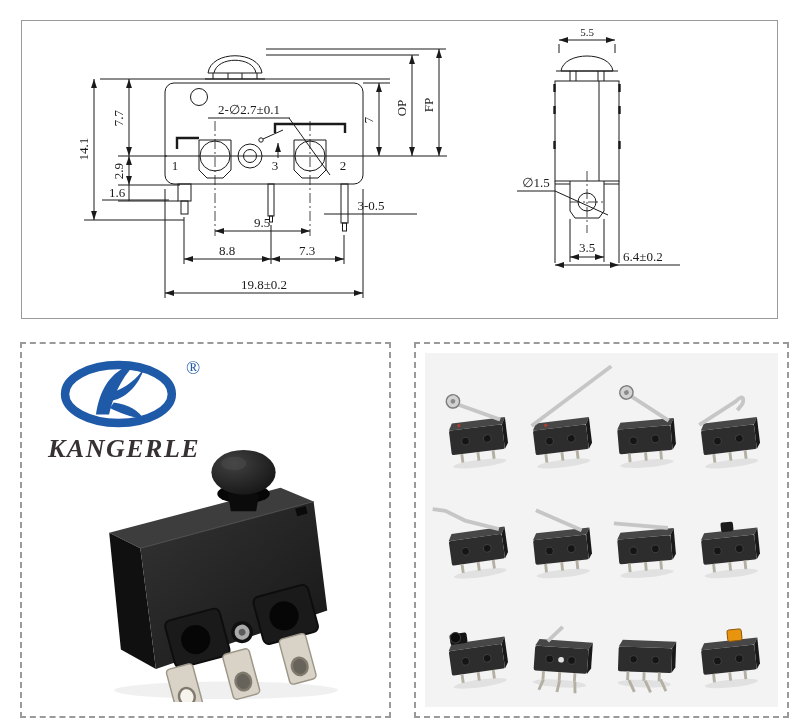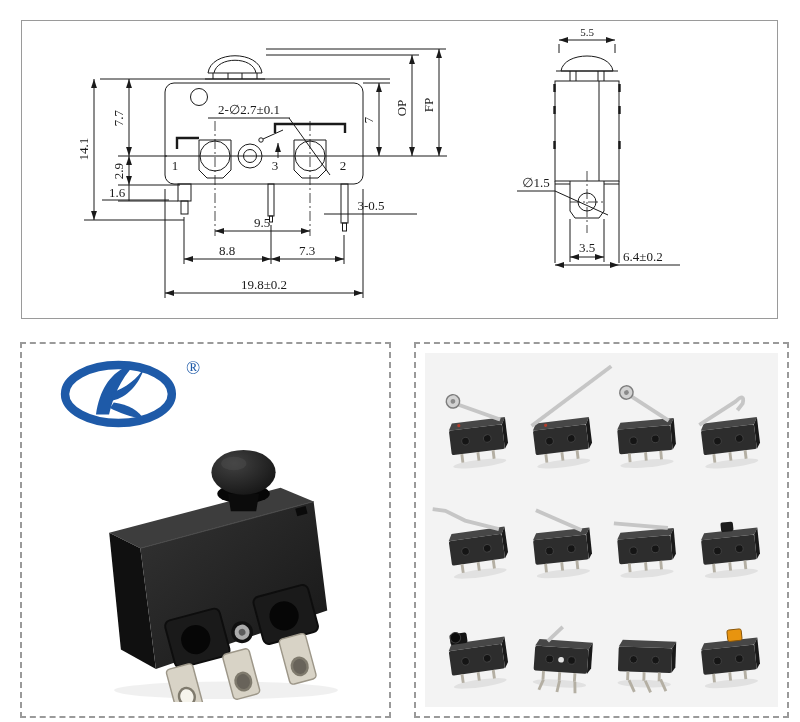--- a/index.html
+++ b/index.html
@@ -179,20 +179,21 @@
   <svg class="logo" viewBox="0 0 190 84">
     <ellipse cx="88" cy="42" rx="57" ry="31" fill="none" style="stroke:var(--logo-blue,#1e5aa8)" stroke-width="9"></ellipse>
     <g style="fill:var(--logo-blue,#1e5aa8)">
       <path d="M64,64 C68,38 78,22 96,13 L105,11 C90,26 82,46 78,64 Z"></path>
       <path d="M80,41 C97,35 108,26 116,13 C110,32 97,46 82,49 Z"></path>
       <path d="M83,51 C99,53 110,60 116,70 C101,66 88,62 79,57 Z"></path>
     </g>
     <text x="160" y="21" font-size="20" style="fill:var(--logo-blue,#1e5aa8)" font-family="Liberation Serif,serif">®</text>
   </svg>
 
+  <div class="brand-name">KANGERLE</div>
 
   <svg class="bigswitch" viewBox="0 0 300 300">
     <defs>
       <linearGradient id="gf" x1="0" y1="0" x2="1" y2="1">
         <stop offset="0" stop-color="#333333"></stop>
           <stop offset="1" stop-color="#161616"></stop>
       </linearGradient>
       <radialGradient id="gd" cx=".35" cy=".3" r="1">
         <stop offset="0" stop-color="#414141"></stop>
           <stop offset="1" stop-color="#090909"></stop>

